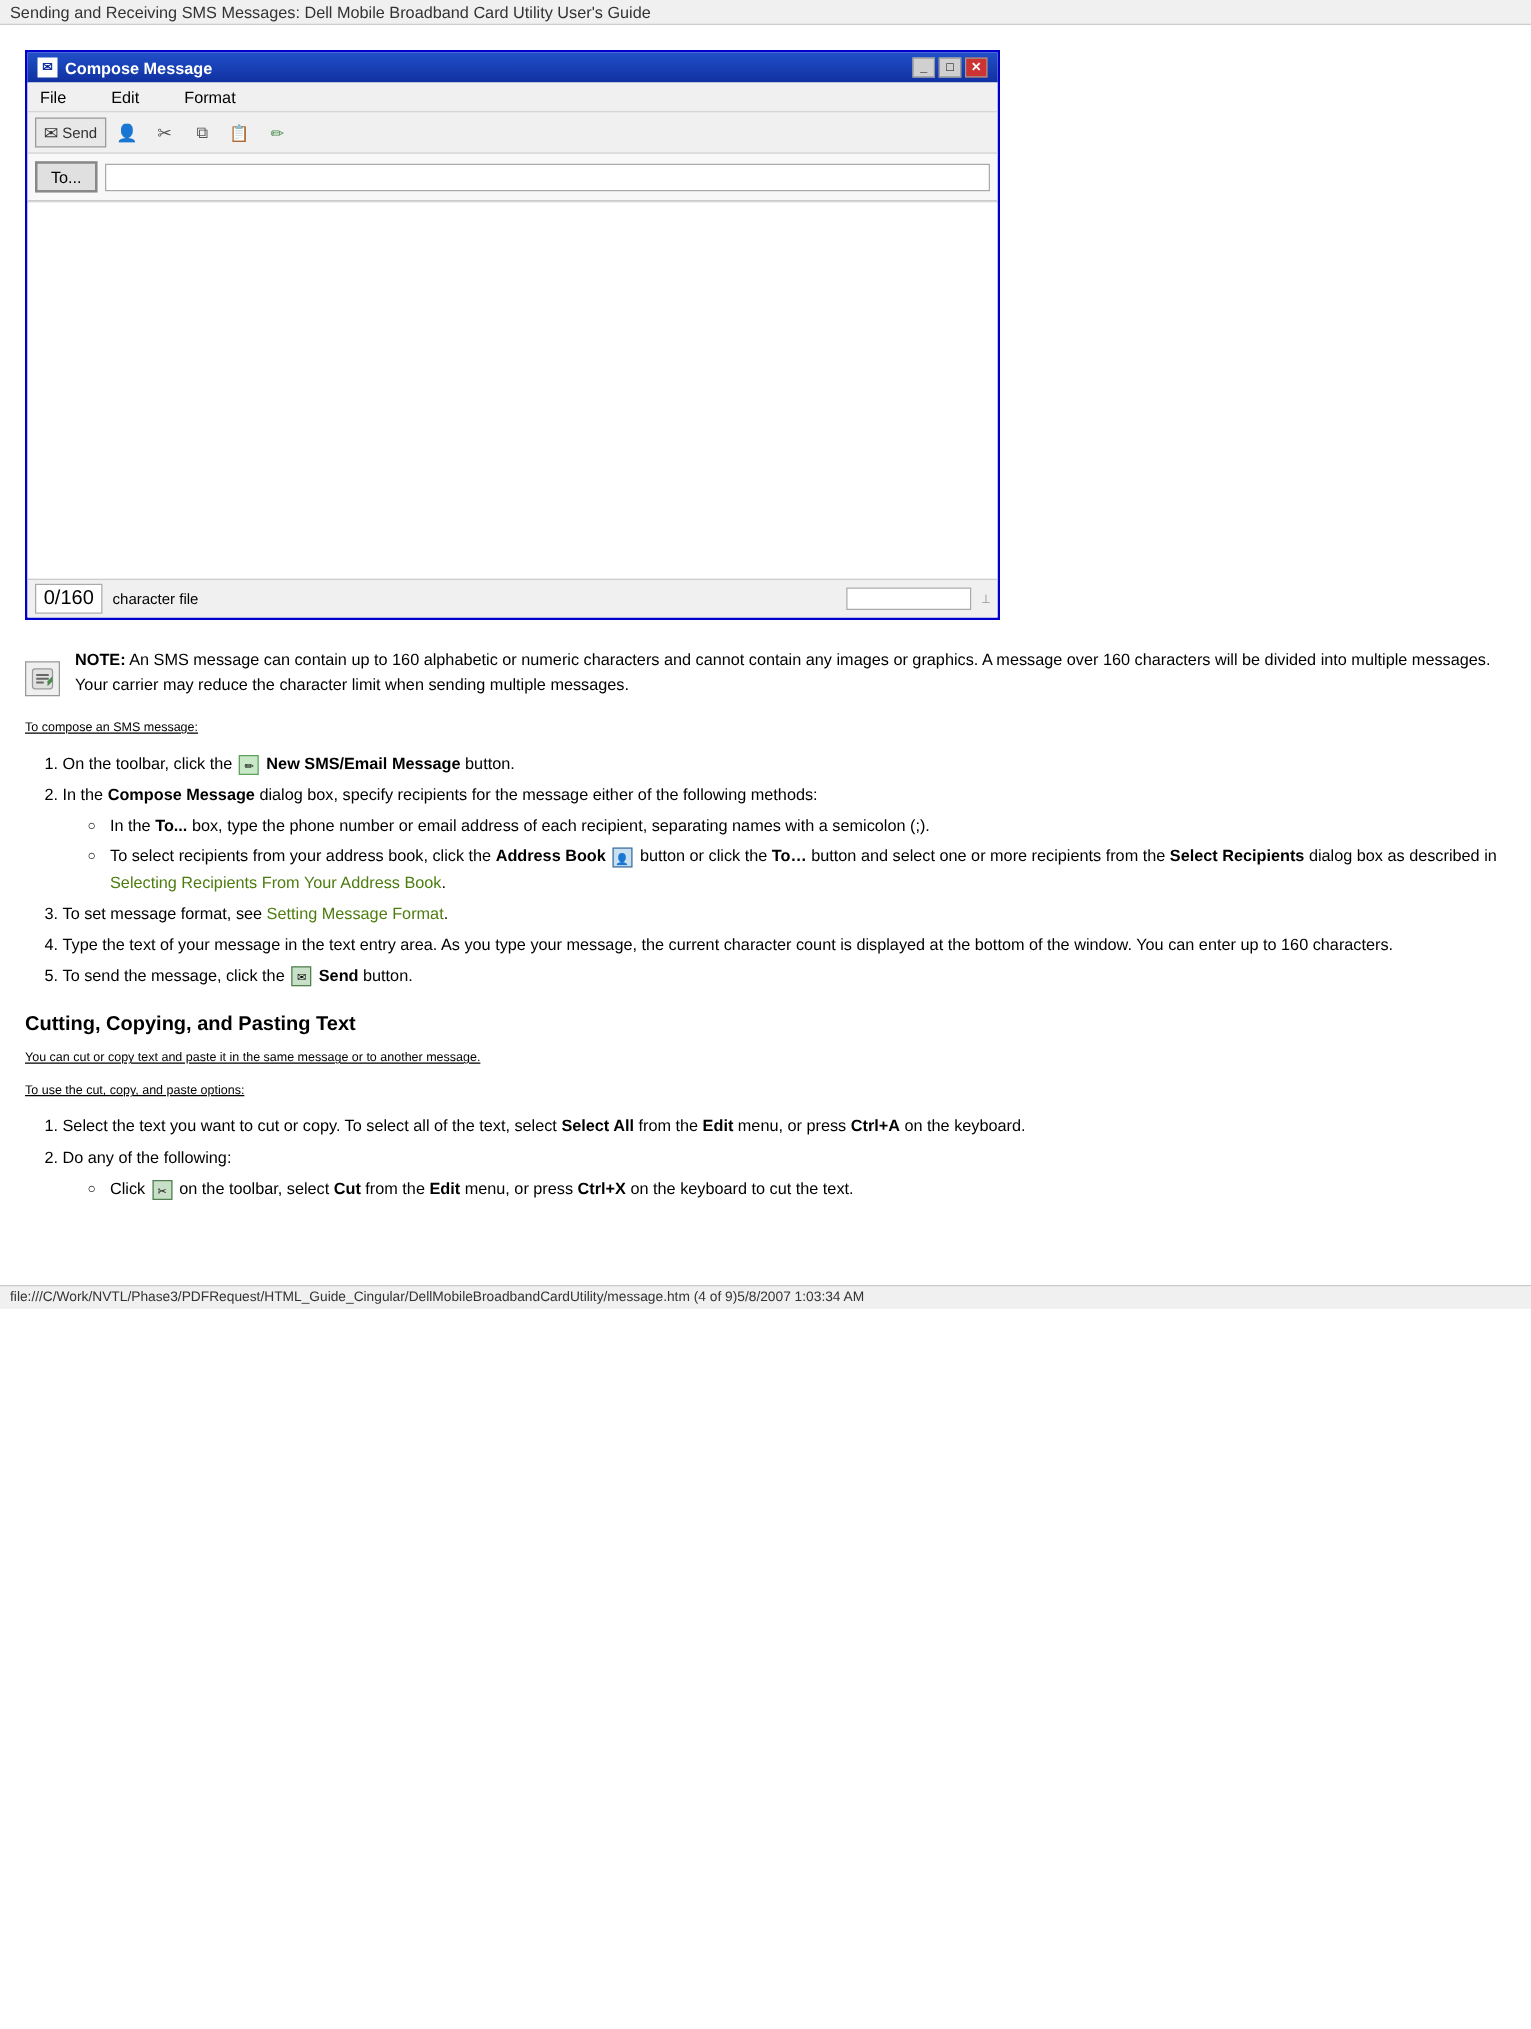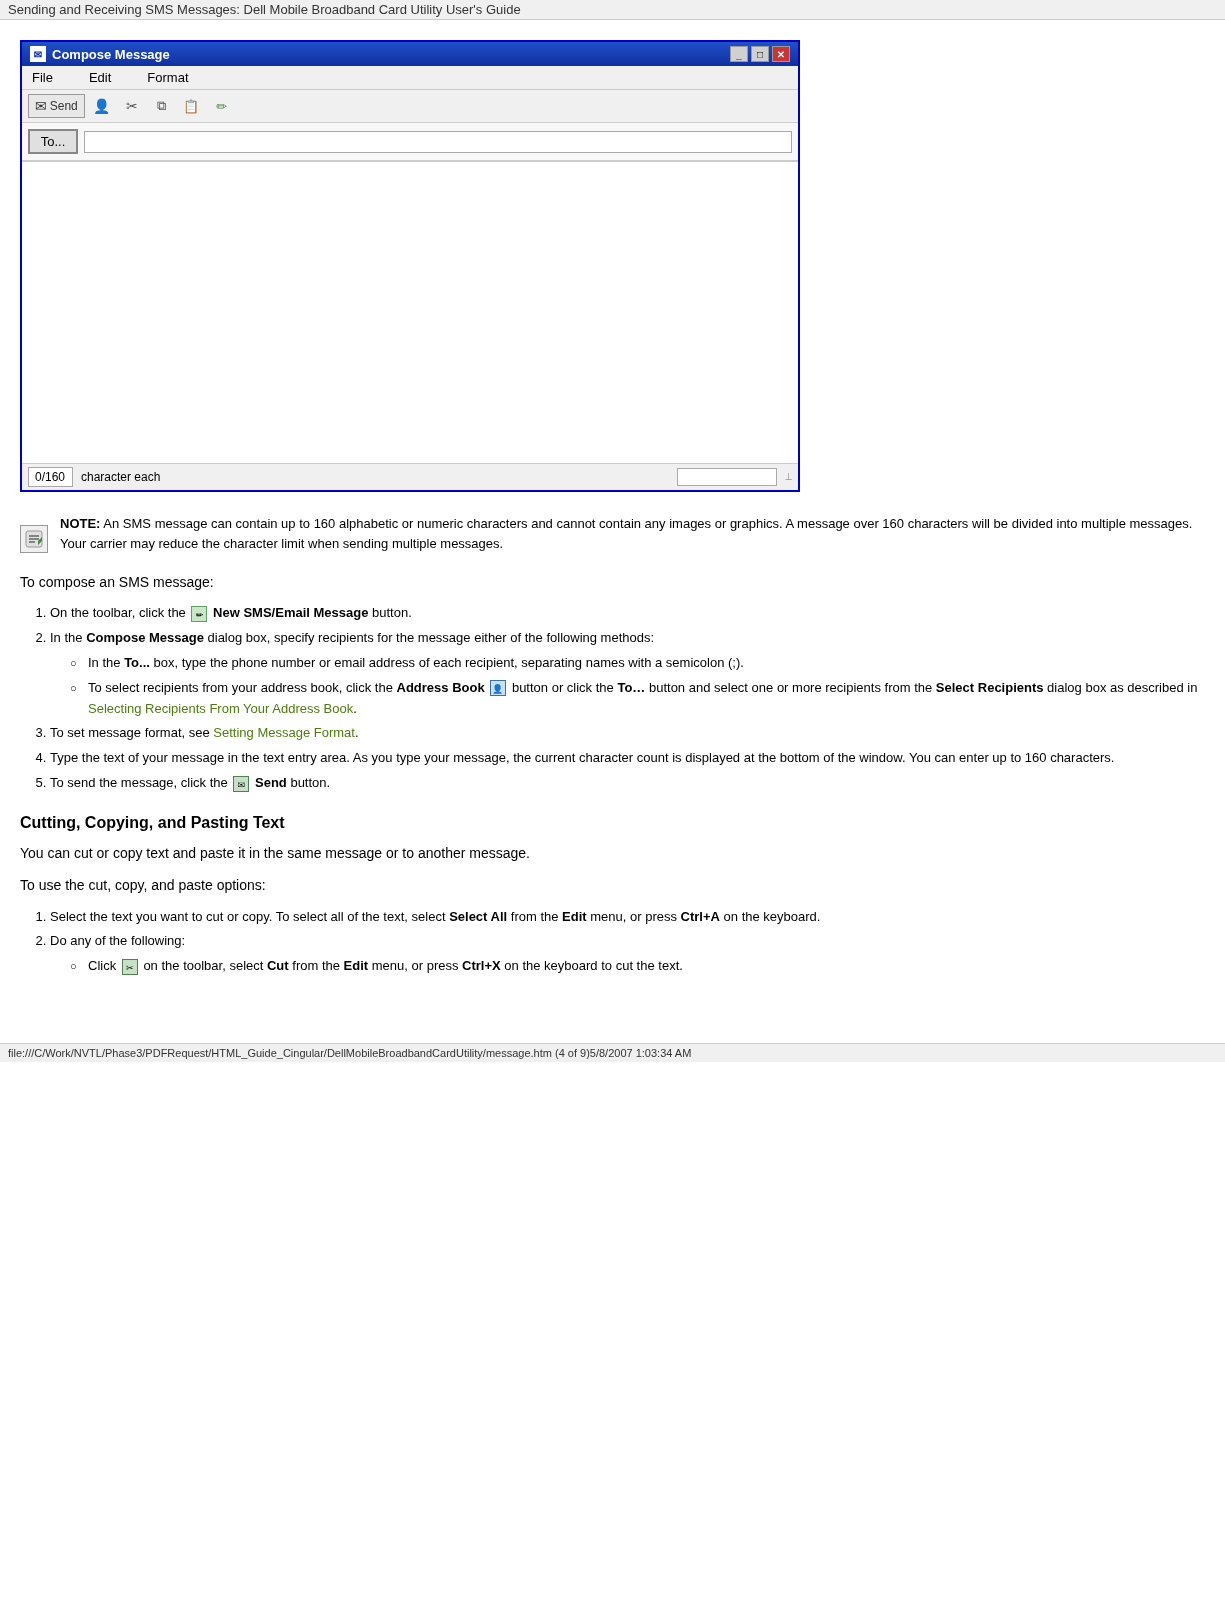--- a/index.html
+++ b/index.html
@@ -187,21 +187,21 @@
       border-top: 1px solid #ccc;
       padding: 3px 6px;
       gap: 8px;
       font-size: 12px;
     }
 
     .char-count {
       background: #fff;
       border: 1px solid #aaa;
       padding: 2px 6px;
-      font-size: 12px;
+      font-size: 16px;
       min-width: 45px;
     }
 
     .char-label {
       flex: 1;
       font-size: 12px;
     }
 
     .status-input {
       width: 100px;
@@ -239,23 +239,24 @@
       margin-top: 2px;
     }
 
     .note-text {
       font-size: 13px;
       line-height: 1.5;
     }
 
     
     .body-text {
-      font-size: 14px;
+      font-size: 10px;
       line-height: 1.6;
       margin: 10px 0;
+      text-decoration: underline;
     }
 
     
     ol {
       margin: 6px 0 6px 30px;
     }
 
     ol li {
       margin: 4px 0;
       font-size: 13px;
@@ -376,21 +377,21 @@
     </div>
 
     <div class="compose-separator"></div>
 
     <div class="compose-body">
       <textarea style="width: 100%; height: 290px; border: none; outline: none; resize: none; font-size: 13px;"></textarea>
     </div>
 
     <div class="compose-statusbar">
       <span class="char-count">0/160</span>
-      <span class="char-label">character each</span>
+      <span class="char-label">character file</span>
       <input class="status-input" type="text" value="" style="">
       <span class="resize-handle">⟂</span>
     </div>
 
   </div>
 
   <div class="note-box">
     <div class="note-icon">
       <svg width="20" height="20" viewBox="0 0 20 20">
         <rect x="2" y="2" width="16" height="16" rx="2" fill="#e0e0e0" stroke="#999" stroke-width="1"></rect>

